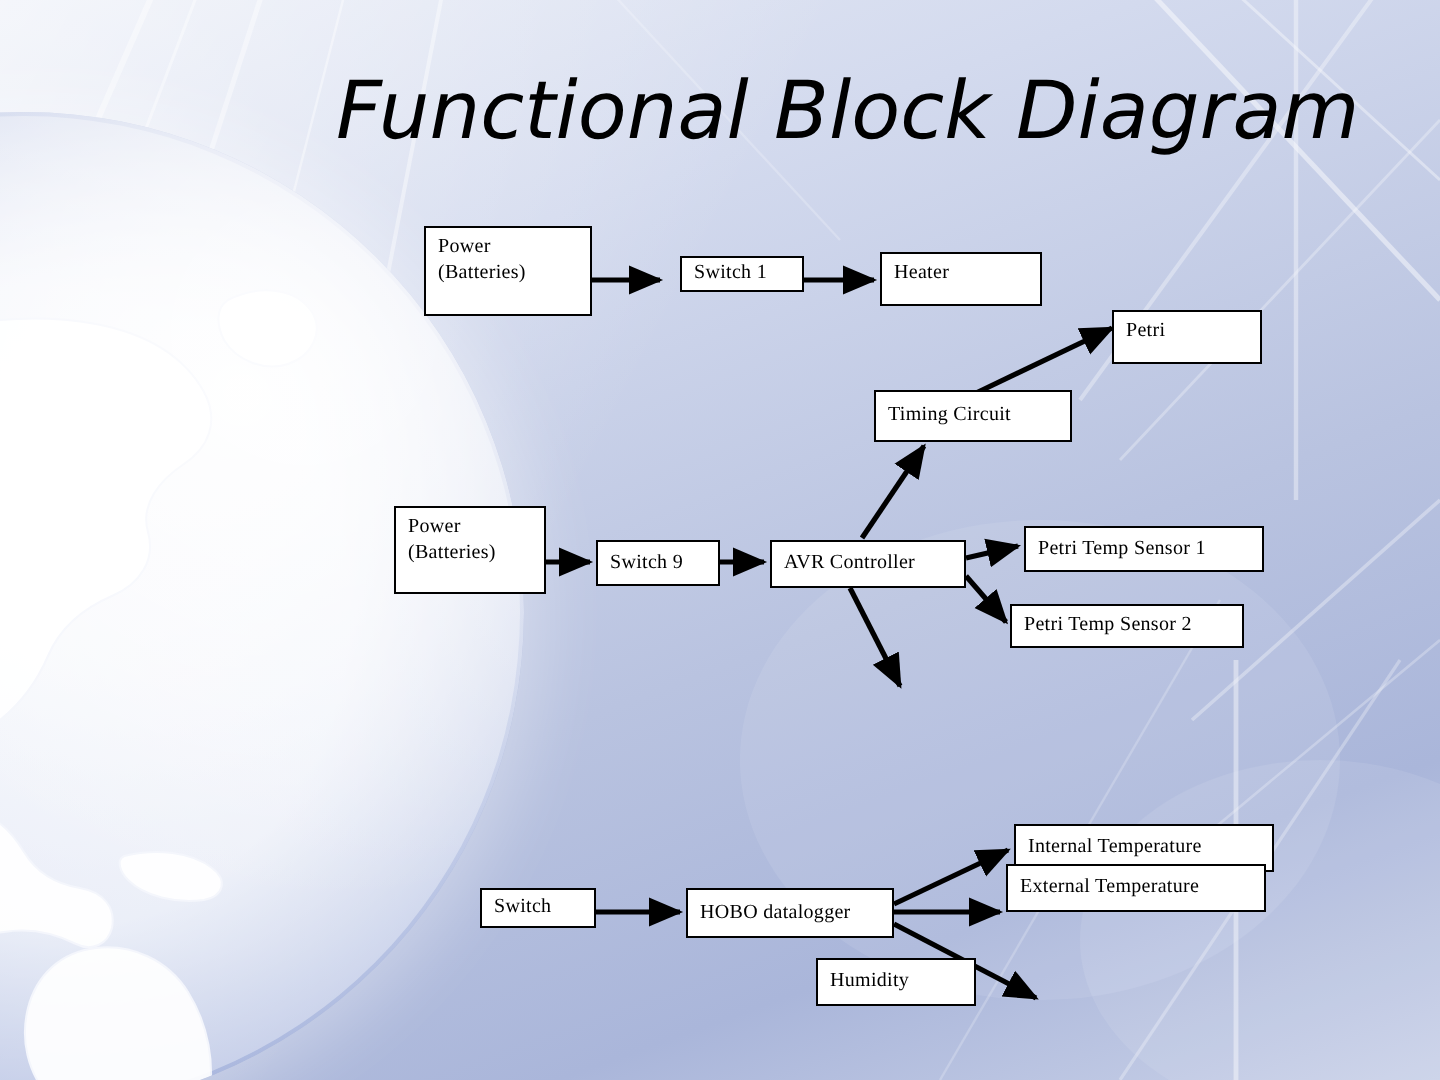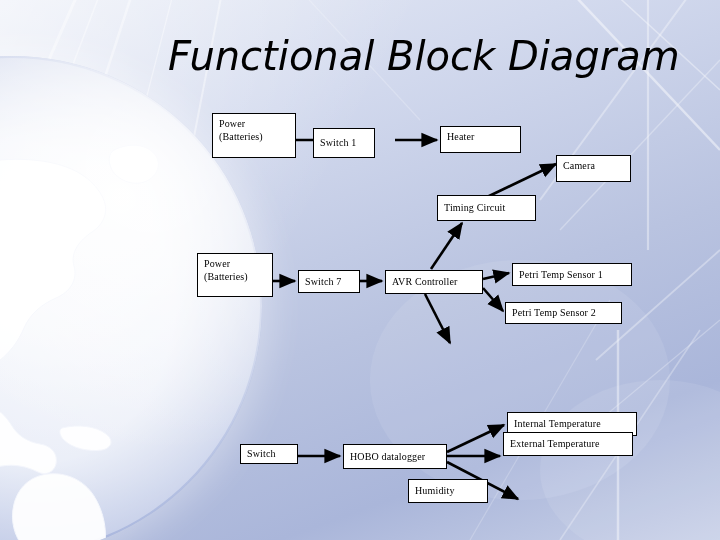--- a/index.html
+++ b/index.html
@@ -203,32 +203,32 @@
         <line x1="447" y1="452" x2="504" y2="425"></line>
         <line x1="447" y1="456" x2="500" y2="456"></line>
         <line x1="447" y1="462" x2="518" y2="499"></line>
         <line x1="298" y1="456" x2="340" y2="456"></line>
       </g>
     </svg>
 
     <div class="node" style="left:212px; top:113px; width:84px; height:45px;">Power
 (Batteries)</div>
 
-    <div class="node center" style="left:313px; top:128px; width:62px; height:30px;">Switch 1</div>
+    <div class="node center" style="left:340px; top:128px; width:62px; height:18px;">Switch 1</div>
 
     <div class="node" style="left:440px; top:126px; width:81px; height:27px;">Heater</div>
 
-    <div class="node" style="left:556px; top:155px; width:75px; height:27px;">Camera</div>
+    <div class="node" style="left:556px; top:155px; width:75px; height:27px;">Petri</div>
 
     <div class="node center" style="left:437px; top:195px; width:99px; height:26px;">Timing Circuit</div>
 
     <div class="node" style="left:197px; top:253px; width:76px; height:44px;">Power
 (Batteries)</div>
 
-    <div class="node center" style="left:298px; top:270px; width:62px; height:23px;">Switch 7</div>
+    <div class="node center" style="left:298px; top:270px; width:62px; height:23px;">Switch 9</div>
 
     <div class="node center" style="left:385px; top:270px; width:98px; height:24px;">AVR Controller</div>
 
     <div class="node center" style="left:512px; top:263px; width:120px; height:23px;">Petri Temp Sensor 1</div>
 
     <div class="node center" style="left:505px; top:302px; width:117px; height:22px;">Petri Temp Sensor 2</div>
 
 
     <div class="node center" style="left:507px; top:412px; width:130px; height:24px;">Internal Temperature</div>
 

